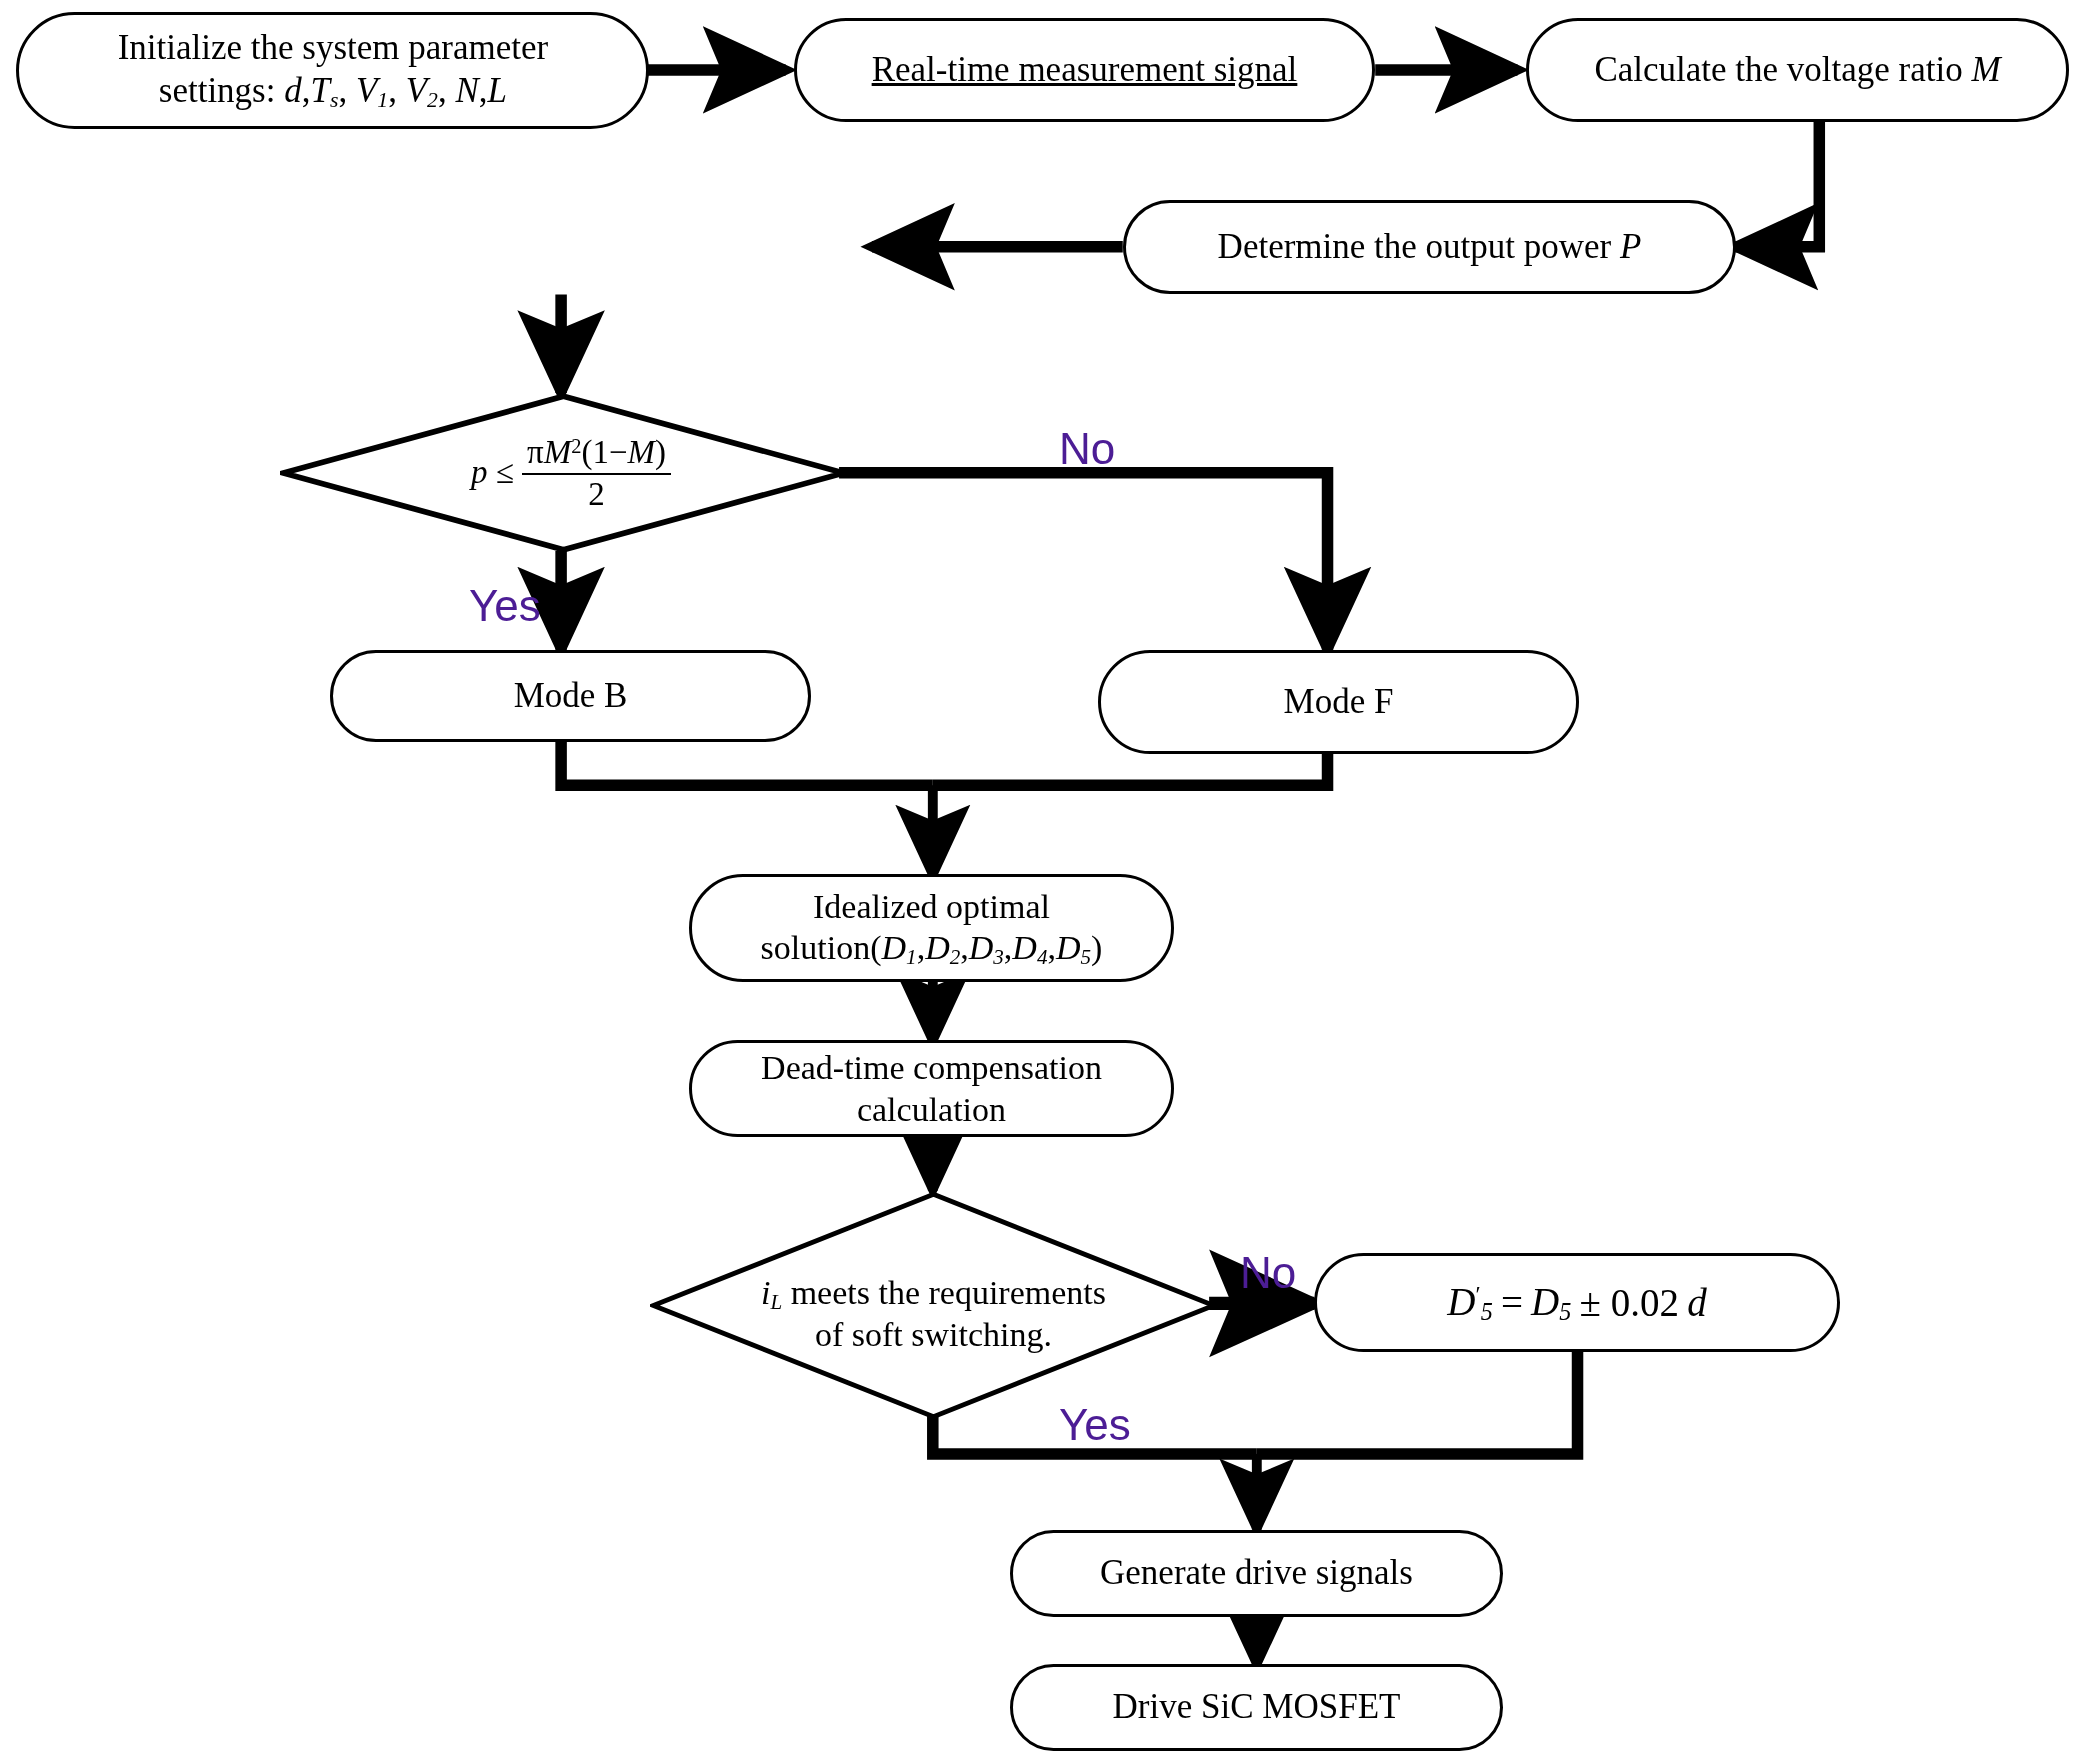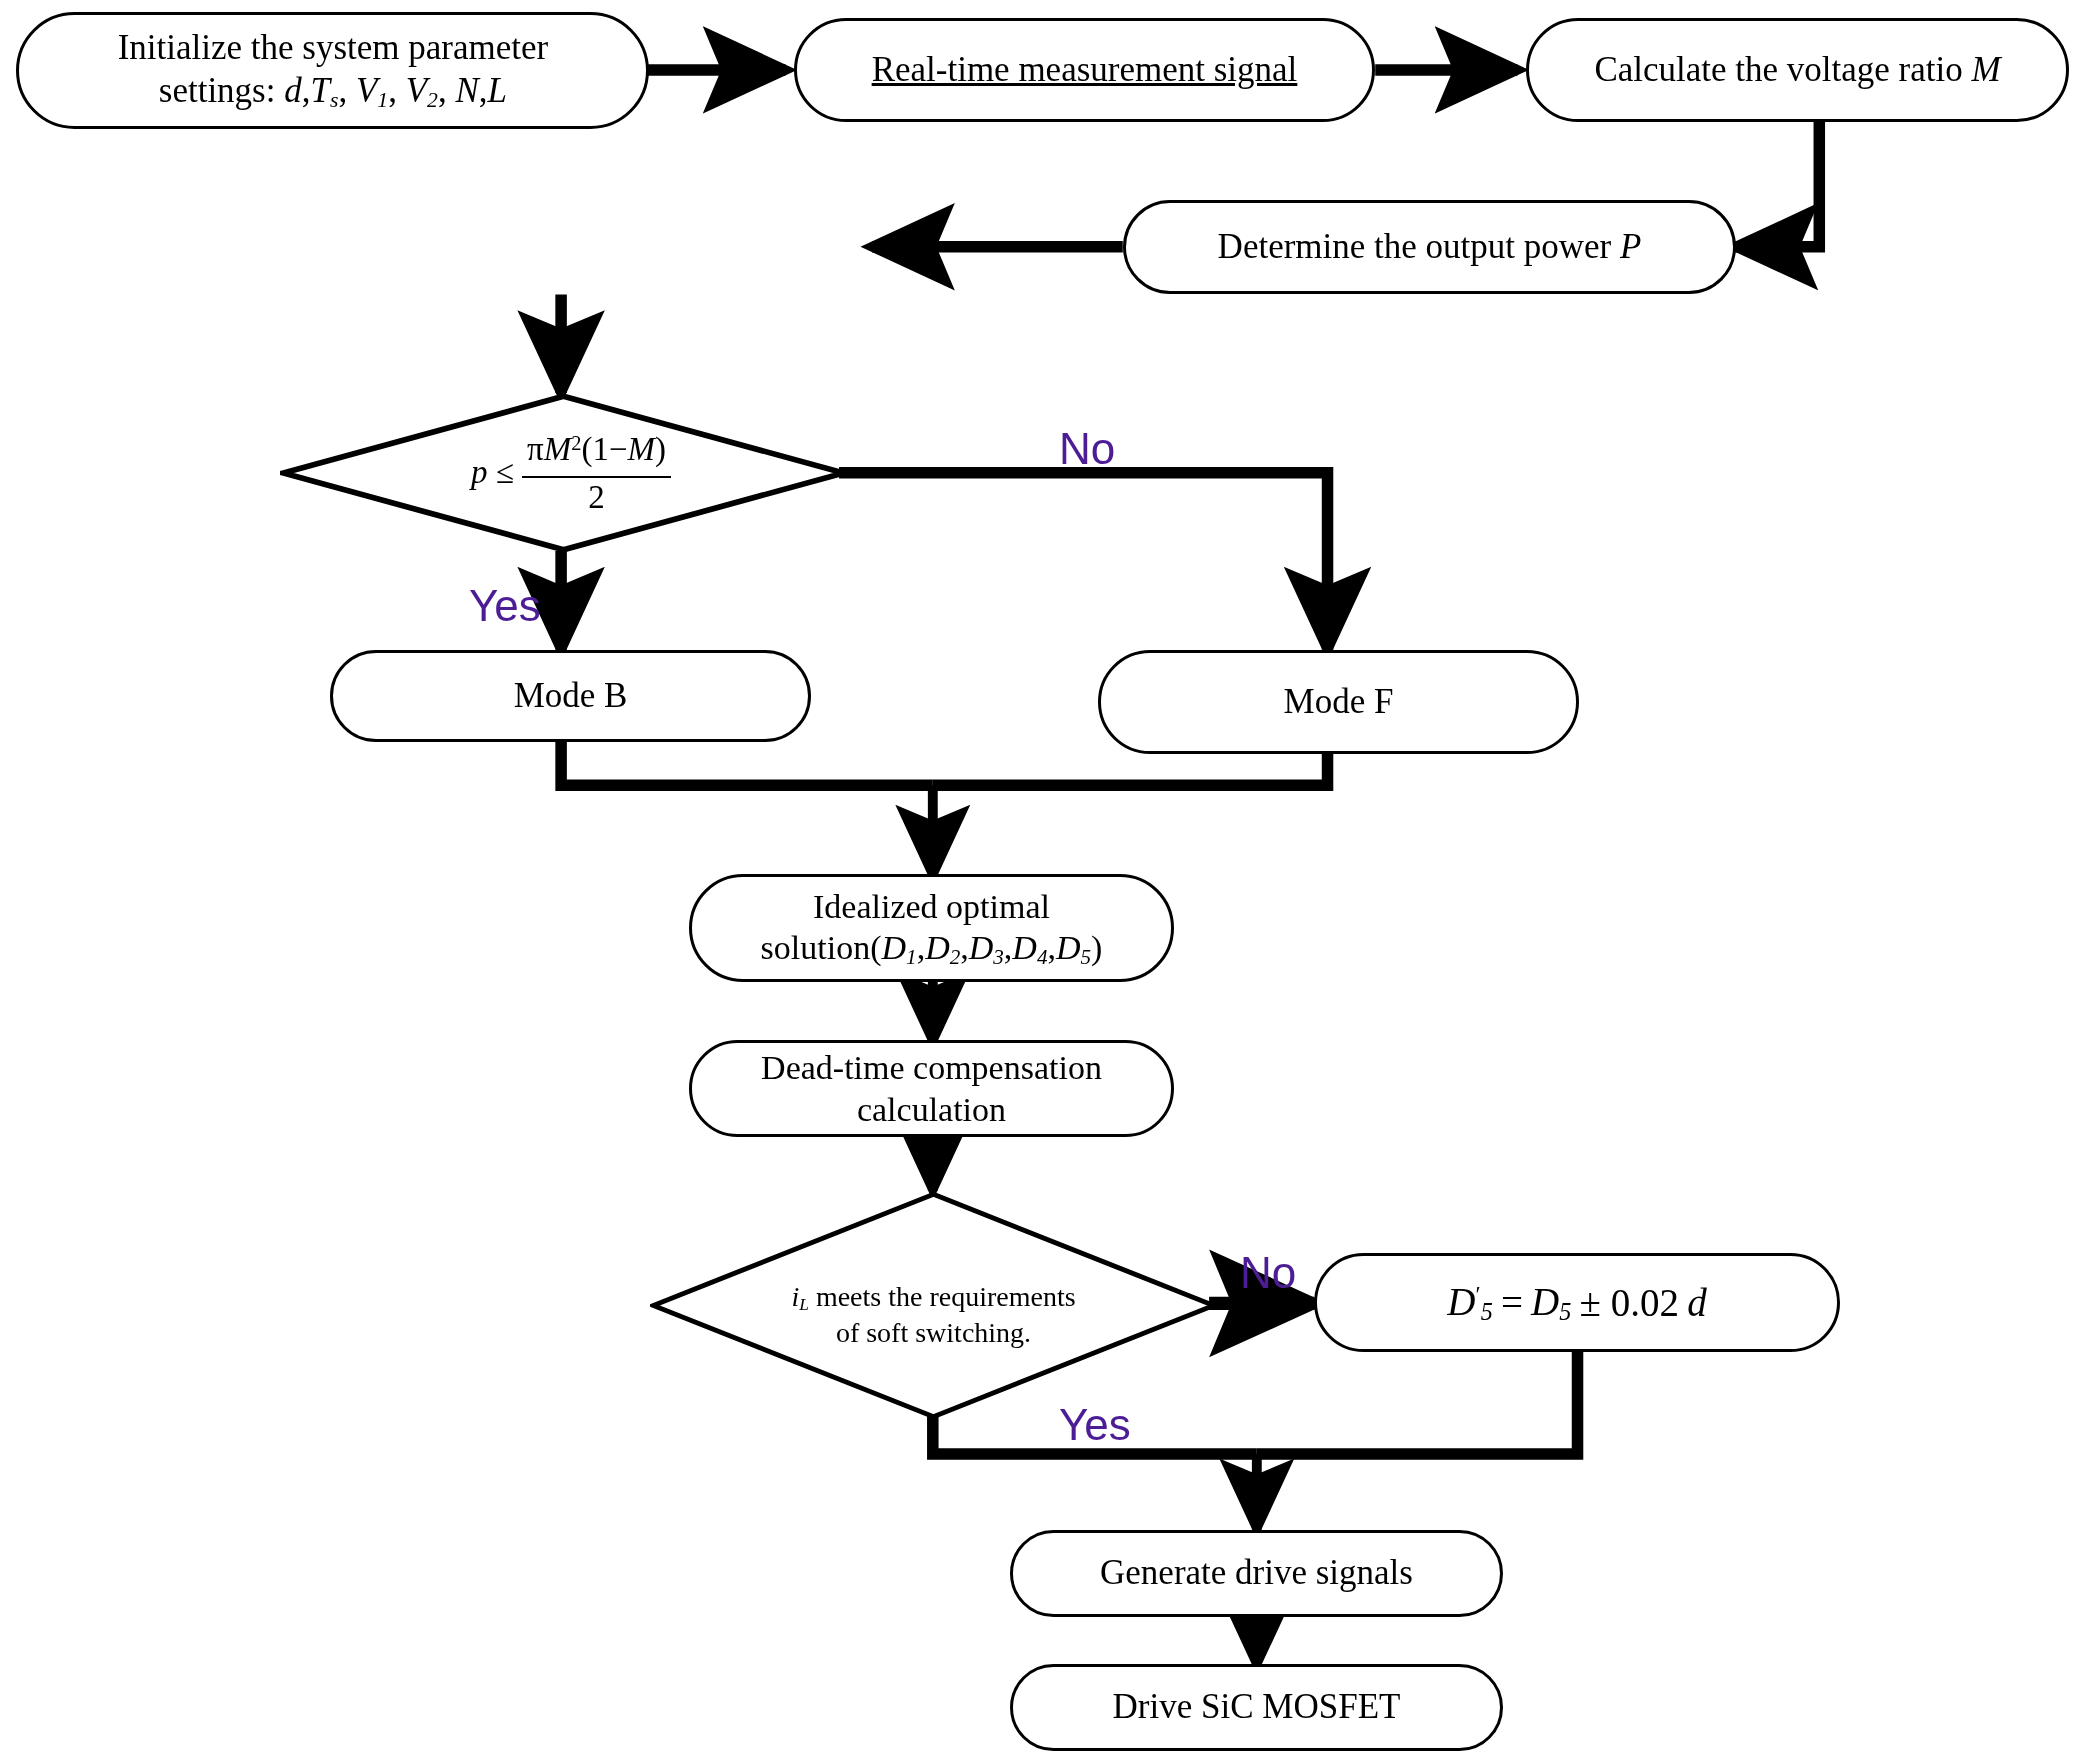--- a/index.html
+++ b/index.html
@@ -71,21 +71,21 @@
   }
   i.v, .it { font-style: italic; }
   sub { font-size: 0.62em; vertical-align: -0.22em; font-style: italic; }
   sup { font-size: 0.62em; vertical-align: 0.50em; }
   .frac {
     display: inline-block;
     vertical-align: middle;
     text-align: center;
     line-height: 1.05;
   }
-  .frac .num { display: block; padding: 0 5px 10px 5px; }
+  .frac .num { display: block; padding: 0 5px 4px 5px; }
   .frac .den { display: block; border-top: 2.5px solid #000; padding: 1.6px 5px 0 5px; }
   .mathrow {
     display: inline-flex;
     align-items: center;
     gap: 8.2px;
   }
   .prime { font-style: normal; font-size: 0.6em; vertical-align: 0.55em; }
 </style>
 </head>
 <body>
@@ -196,21 +196,21 @@
     <div class="label" style="font-size:34px;">
       <span>Dead-time compensation</span><br>
       <span>calculation</span>
     </div>
   </div>
 
   <div class="diamond-wrap" style="left:650px; top:1191px; width:567px; height:229px;">
     <svg class="dshape" viewBox="0 0 690 278" preserveAspectRatio="none">
       <polygon points="345,4 686,139 345,274 4,139" fill="#ffffff" stroke="#000" stroke-width="6"></polygon>
     </svg>
-    <div class="label" style="font-size:28px; width:461px;margin-top:18px;">
+    <div class="label" style="font-size:34px; width:461px;margin-top:18px;">
       <i class="v">i</i><sub>L</sub><span> meets the requirements</span><br>
       <span>of soft switching.</span>
     </div>
   </div>
 
   <div class="node term" style="left:1314px; top:1253px; width:526px; height:99px;">
     <div class="label" style="font-size:39px;">
       <span class="mathrow">
         <span><i class="v">D</i><span class="prime">′</span><sub>5</sub></span>
         <span>=</span>

